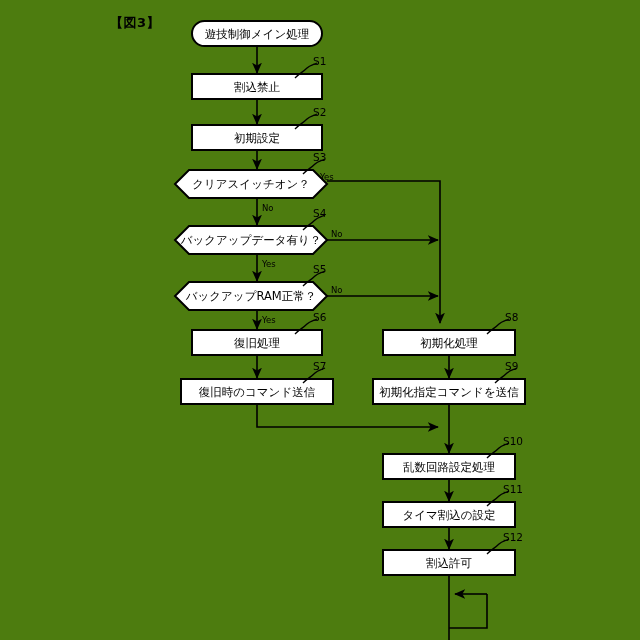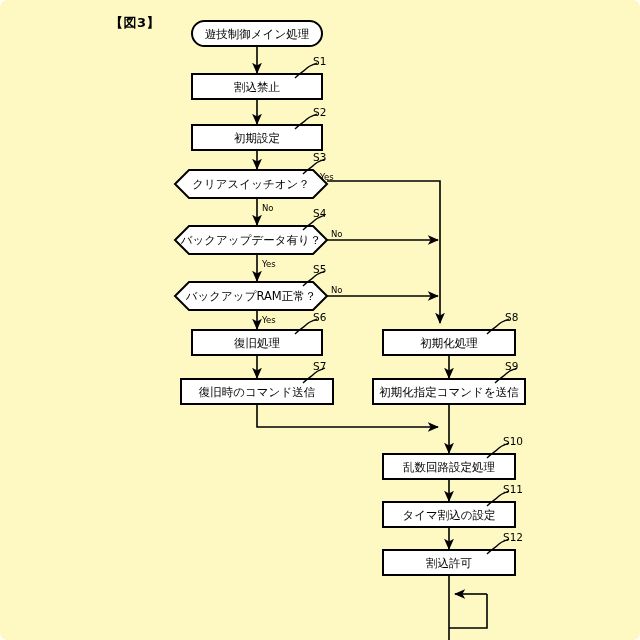--- a/index.html
+++ b/index.html
@@ -4,24 +4,23 @@
 <style>
   html, body {
     margin: 0;
     padding: 0;
     background: #ffffff;
   }
   #page {
     position: relative;
     width: 640px;
     height: 640px;
-    background: #fef9c3;
+    background: #4d7c0f;
     font-family: "DejaVu Sans", sans-serif;
     overflow: hidden;
-    border-radius: 7px;
   }
   svg.flow {
     position: absolute;
     left: 0;
     top: 0;
     width: 640px;
     height: 640px;
   }
   .node-shape {
     fill: #ffffff;

